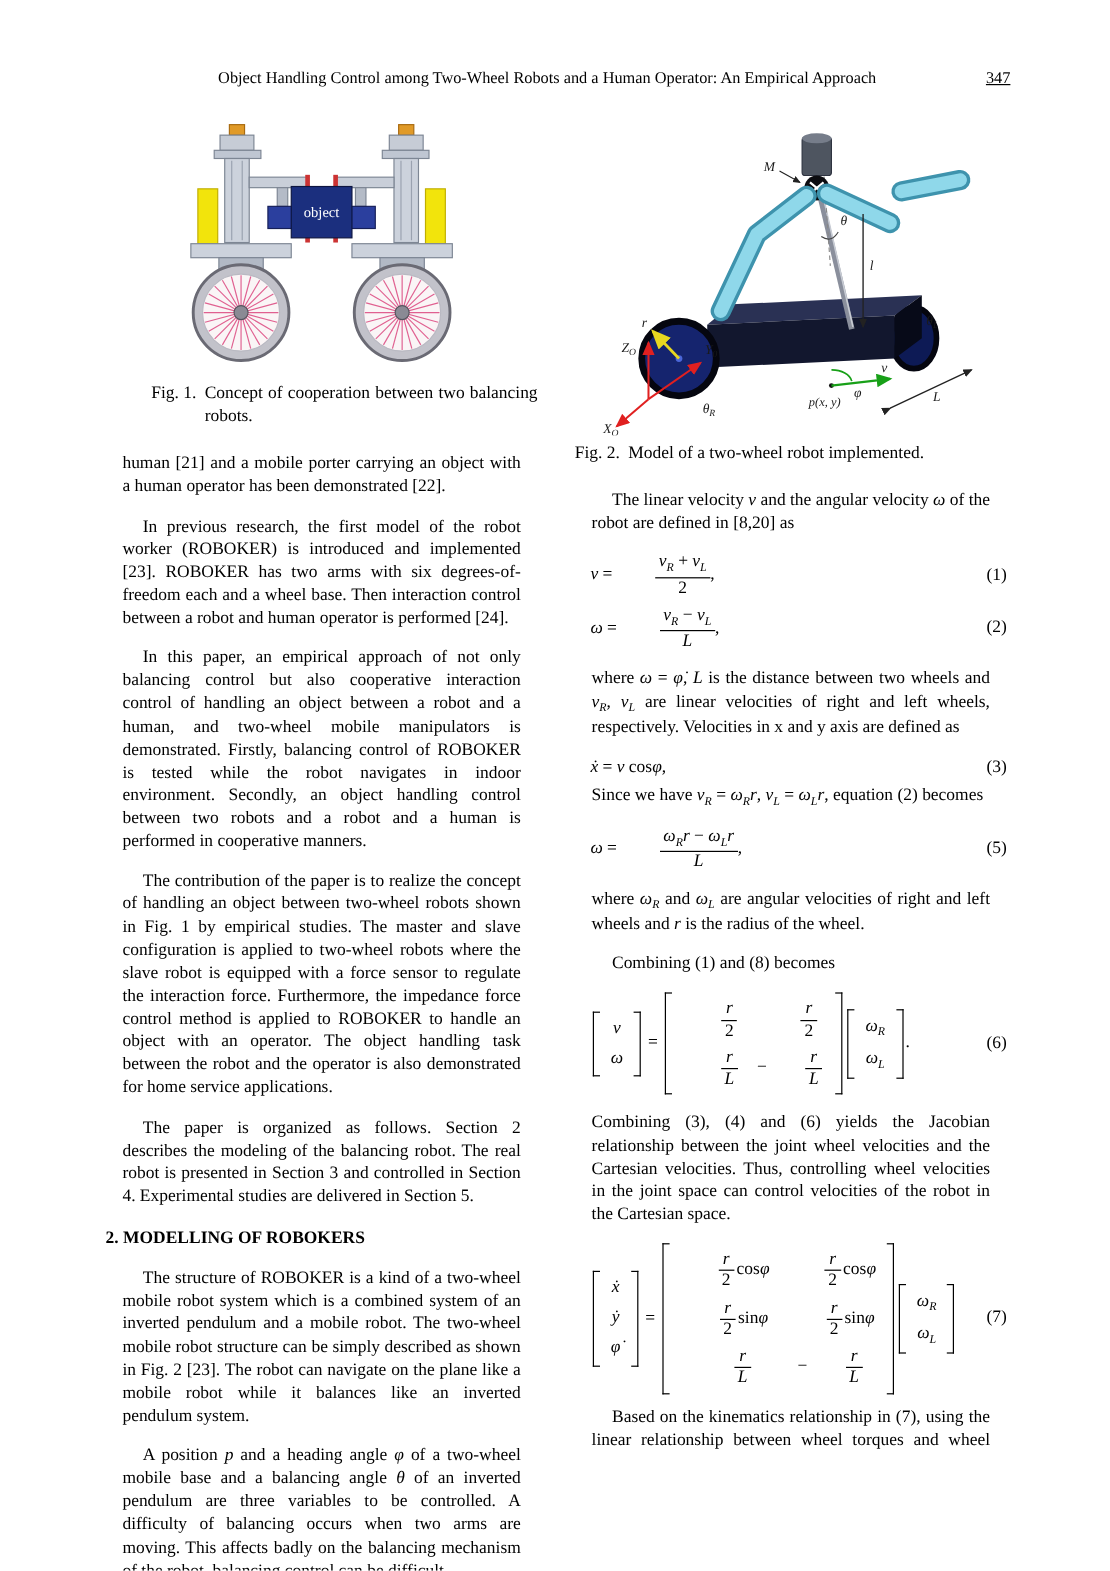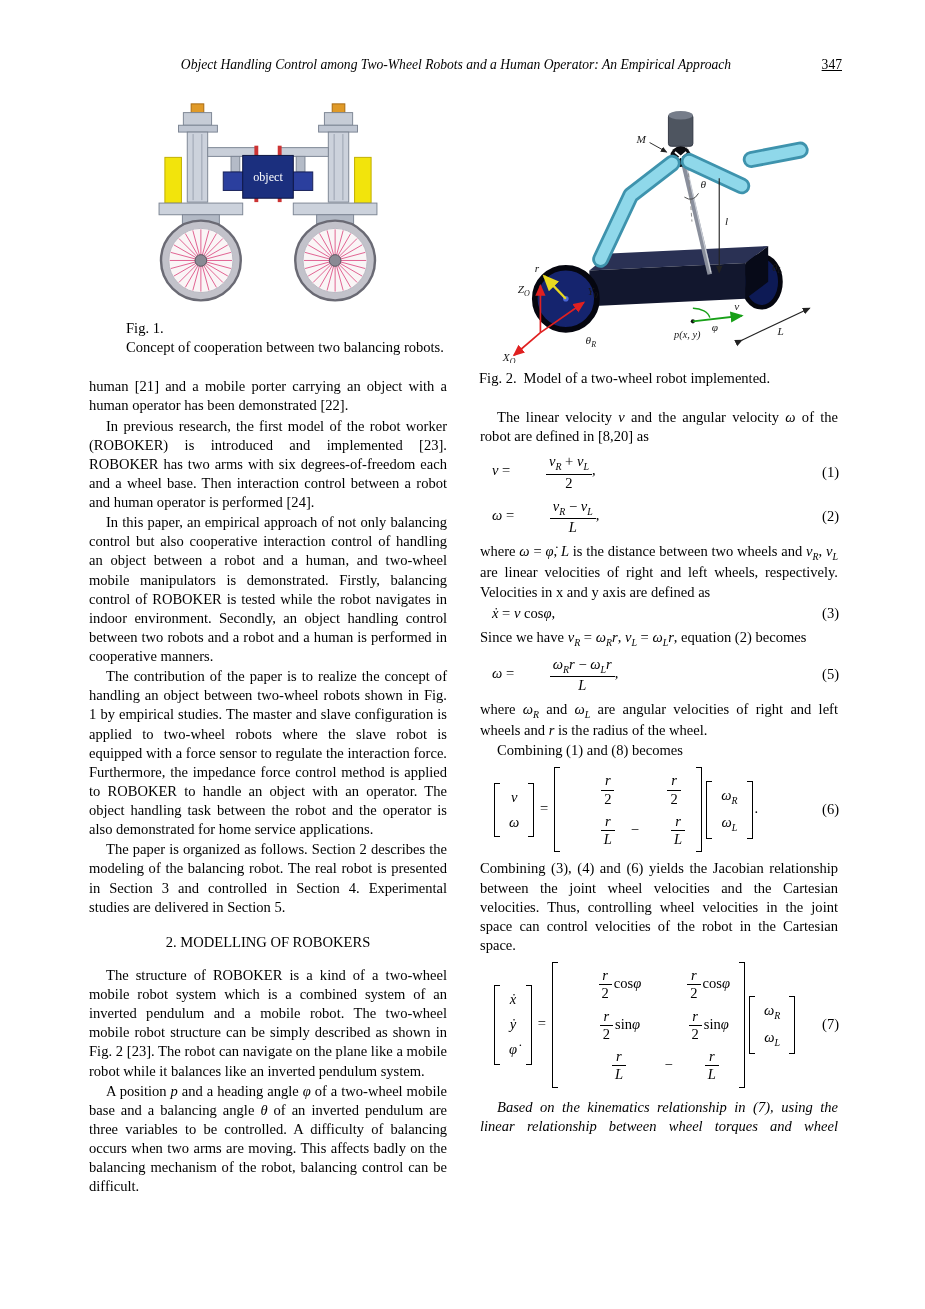--- a/index.html
+++ b/index.html
@@ -1,38 +1,38 @@
 <!DOCTYPE html>
 <html><head>
 <meta charset="utf-8">
 <style>
   * { margin:0; padding:0; box-sizing:border-box; }
   html,body { background:#ffffff; }
   body { width:925px; height:1309px; font-family:"Liberation Serif", serif; color:#000; }
   .page { position:relative; width:925px; height:1309px; padding:57px 85px 30px 88px; overflow:hidden; background:#fff; }
 
   .hdr { position:relative; font-size:13.6px; margin-bottom:24px; height:18px; }
-  .hdr-title { position:absolute; left:0; right:16px; text-align:center;font-style:italic; }
+  .hdr-title { position:absolute; left:0; right:16px; text-align:center; }
   .hdr-page { position:absolute; right:-2px; top:0;text-decoration:underline; }
 
   .cols { display:flex; gap:31px; }
   .col { width:360px; font-size:14.55px; line-height:1.315; text-align:justify; }
-  p { margin:1px; }
+  p { margin:14px; }
   p.ind { text-indent:17px; }
-  p.cont-last { text-align-last:justify;font-style:italic; }
+  p.cont-last { text-align-last:justify; }
 
   .figwrap { display:flex; justify-content:center; margin:0 0 6px 0; }
   .cap { margin:4px 0 20px 0; }
-  .cap1 { display:flex; margin-left:38px; margin-right:0;flex-direction:column; }
+  .cap1 { display:flex; margin-left:38px; margin-right:0; }
   .cap1 .cap-label { flex:0 0 auto; margin-right:7px; }
   .cap1 .cap-text { flex:1 1 auto; }
   .cap2 { display:flex; margin-left:0; }
   .cap2 .cap-label { flex:0 0 auto; margin-right:7px; }
 
-  .sec-head { text-align:center; font-weight:normal; margin:16px 0 14px 0; }
+  .sec-head { text-align:left; font-weight:bold; margin:16px 0 14px 0; }
 
   
   .eq { display:flex; align-items:center; margin:7px 0; }
   .eq-tight { margin:2px 0; }
   .eq-body { flex:1 1 auto; padding-left:13px; text-align:left; }
   .eq-num { flex:0 0 34px; text-align:right; }
 
   .frac { display:inline-block; vertical-align:middle; text-align:center; line-height:1.05;margin-left:32px; }
   .frac .fn { display:block; border-bottom:1px solid #000; padding:1px 3px 1px 3px; }
   .frac .fd { display:block; padding:1px 3px 0 3px; }

